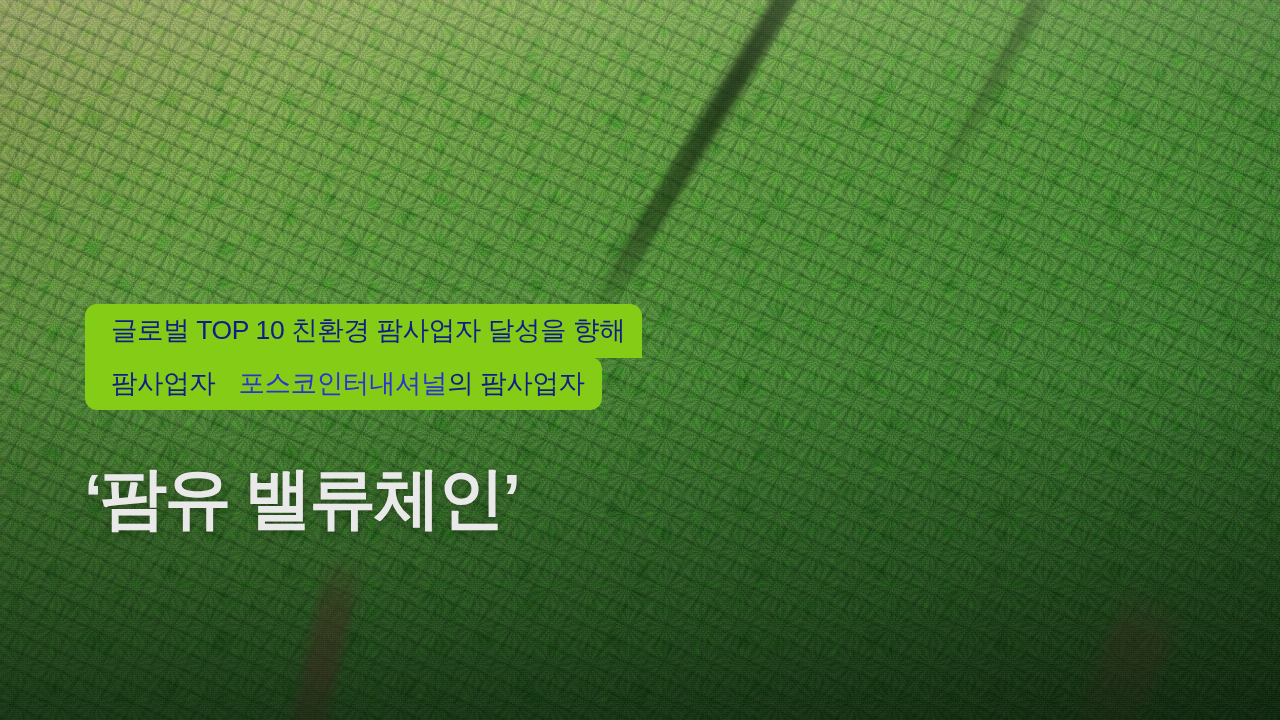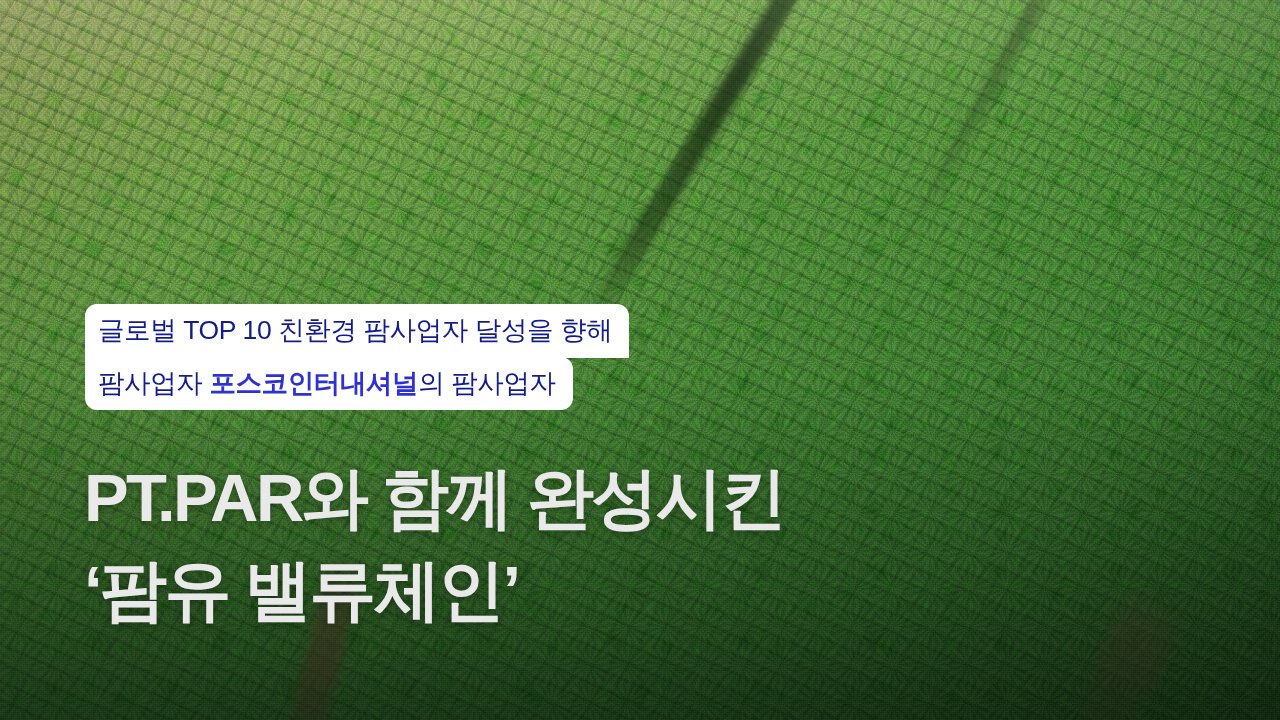--- a/index.html
+++ b/index.html
@@ -182,45 +182,46 @@
   
   .subtitle {
     position: absolute;
     left: 85px;
     top: 304px;
     width: 760px;
     font-size: 0;
   }
   .sub-line {
     display: inline-block;
-    background: #ffffff;
+    background: #84cc16;
     color: #121c8c;
     font-size: 26.5px;
     line-height: 1;
     letter-spacing: -0.4px;
-    padding: 13px 17px 14px 13px;
+    padding: 13px 17px 14px 26px;
     white-space: nowrap;
     vertical-align: top;
   }
   .sub-line-1 {
     border-radius: 12px 12px 0 0;
   }
   .sub-line-2 {
     border-radius: 0 12px 12px 12px;
     margin-top: -1px;
   }
   
   .sub-line-1::after {
     content: "";
     display: block;
     height: 0;
   }
   .brand {
     color: #2d31d6;
-    font-weight: 700;
+    font-weight: 400;
+    margin-left: 16px;
   }
 
   
   .headline {
     position: absolute;
     left: 84px;
     top: 452px;
     color: #e9e9e9;
     font-weight: 700;
     font-size: 67px;
@@ -248,18 +249,17 @@
   <div class="bg-layer bg-grain"></div>
 
   <div class="content">
 
     <div class="subtitle">
       <div class="sub-line sub-line-1">글로벌 TOP 10 친환경 팜사업자 달성을 향해</div><br>
       <div class="sub-line sub-line-2"><span>팜사업자 </span><span class="brand">포스코인터내셔널</span><span>의 팜사업자</span></div>
     </div>
 
     <div class="headline">
-      <span class="headline-line">PT.PAR와 함께 완성시킨</span>
       <span class="headline-line">‘팜유 밸류체인’</span>
     </div>
 
   </div>
 </div>
 
 </body></html>

